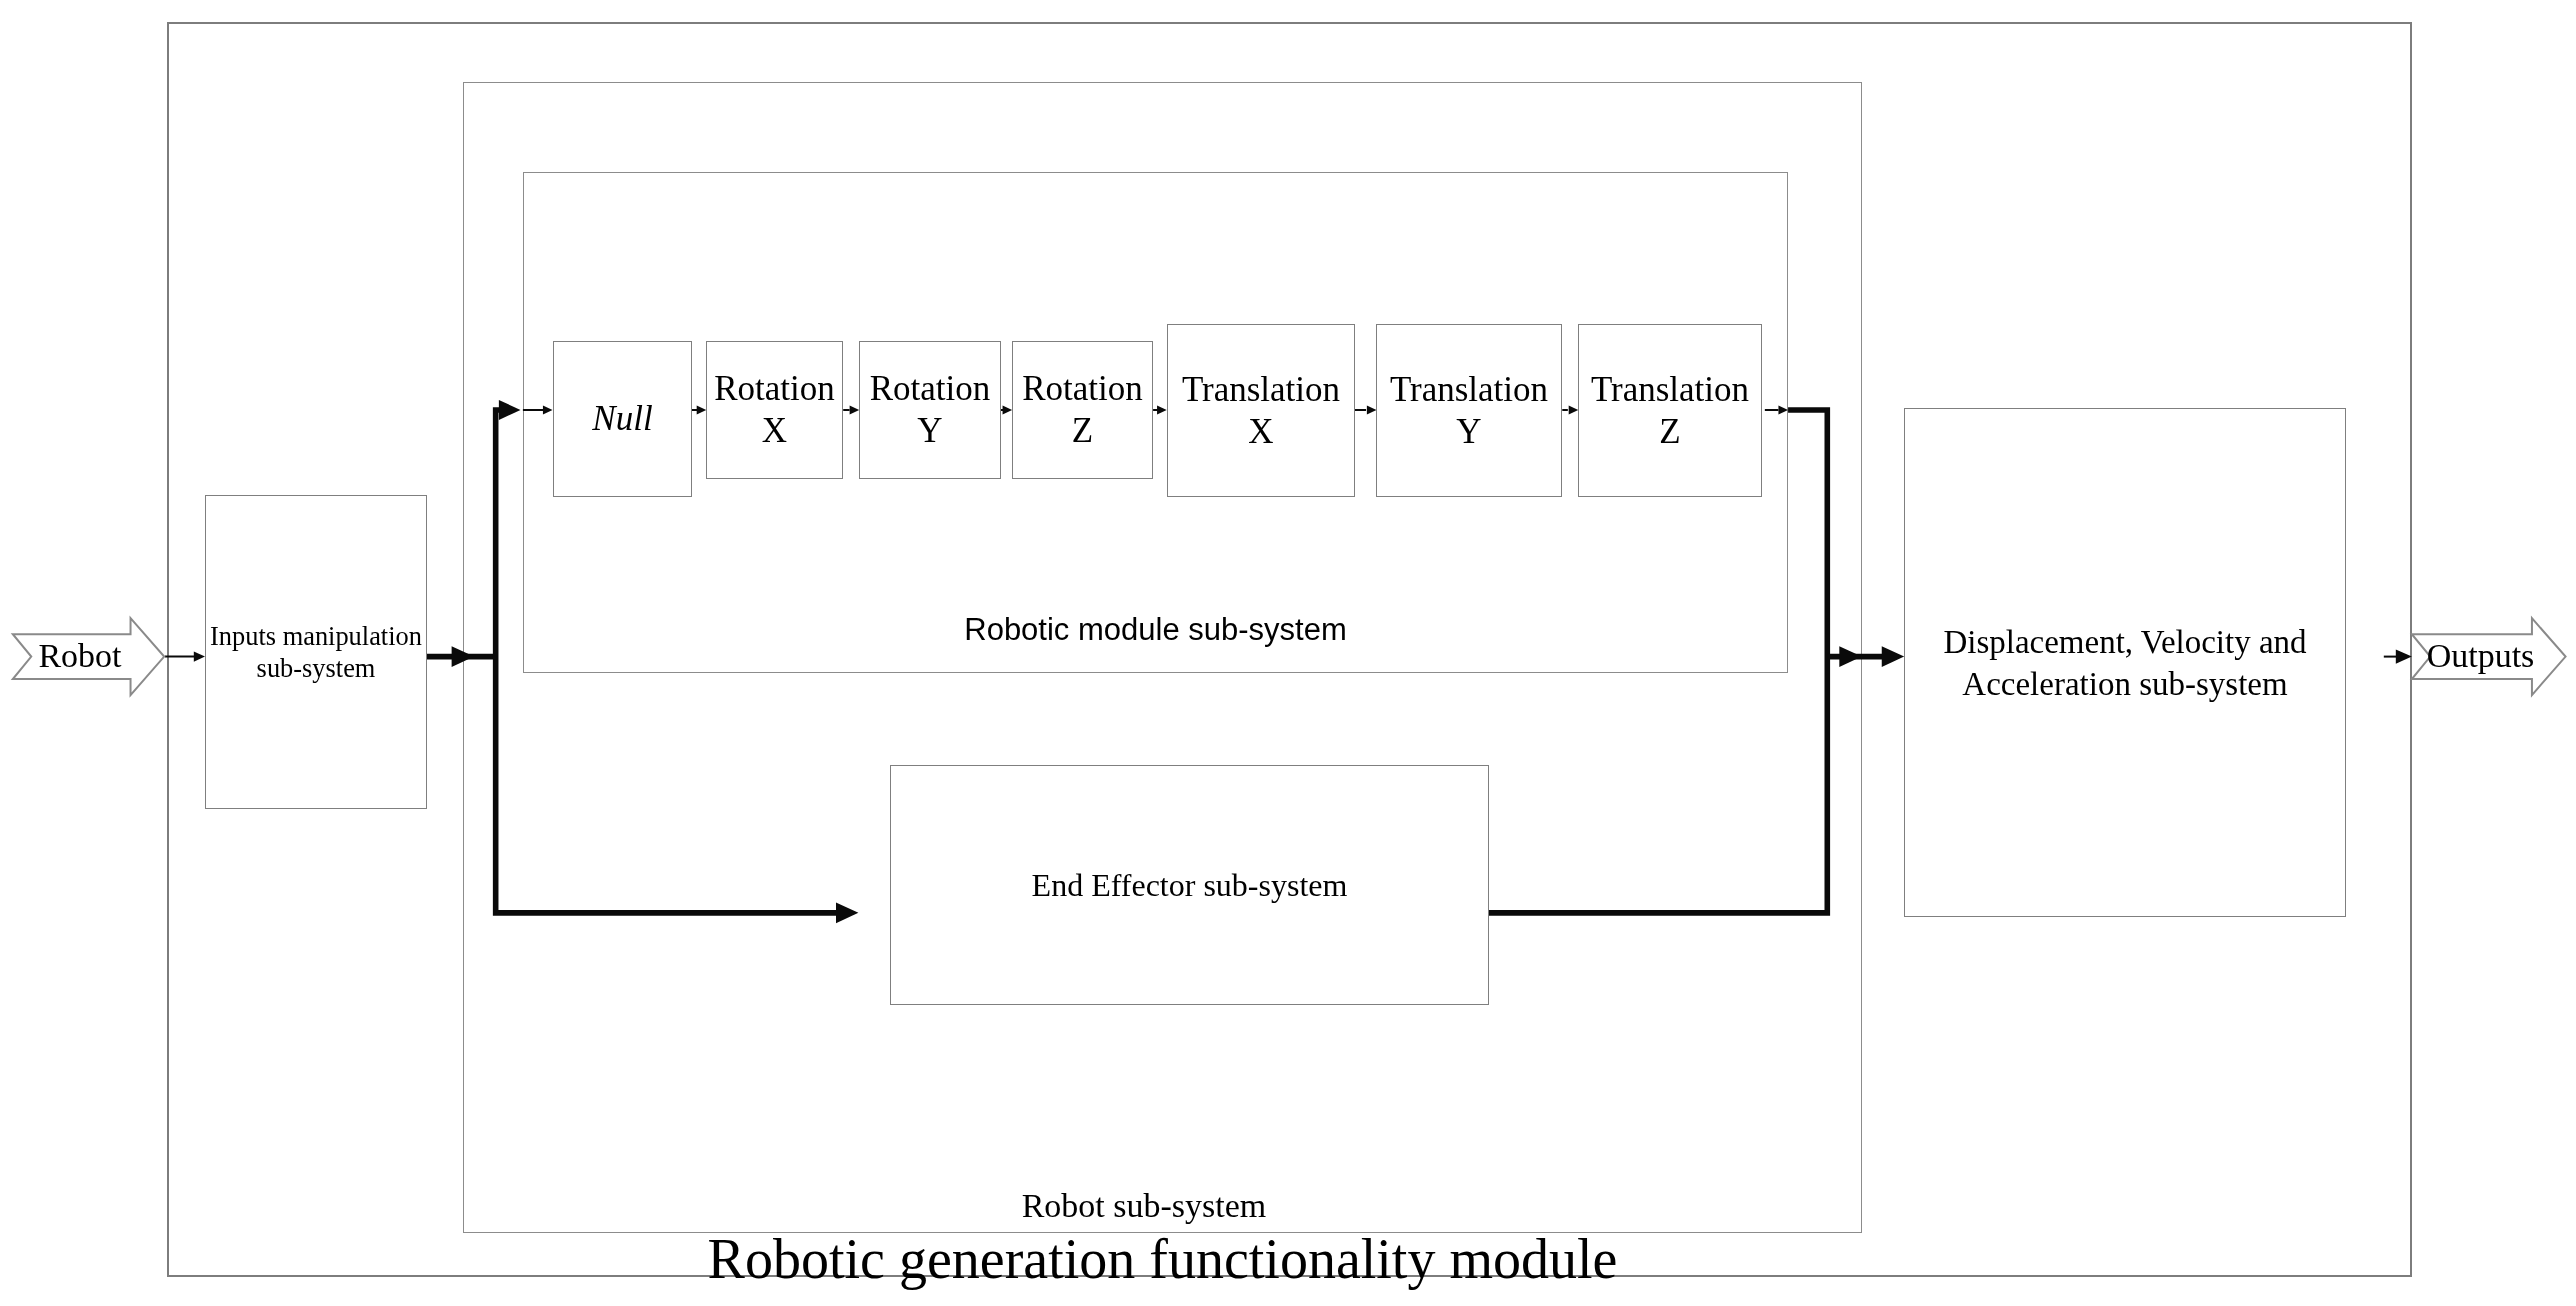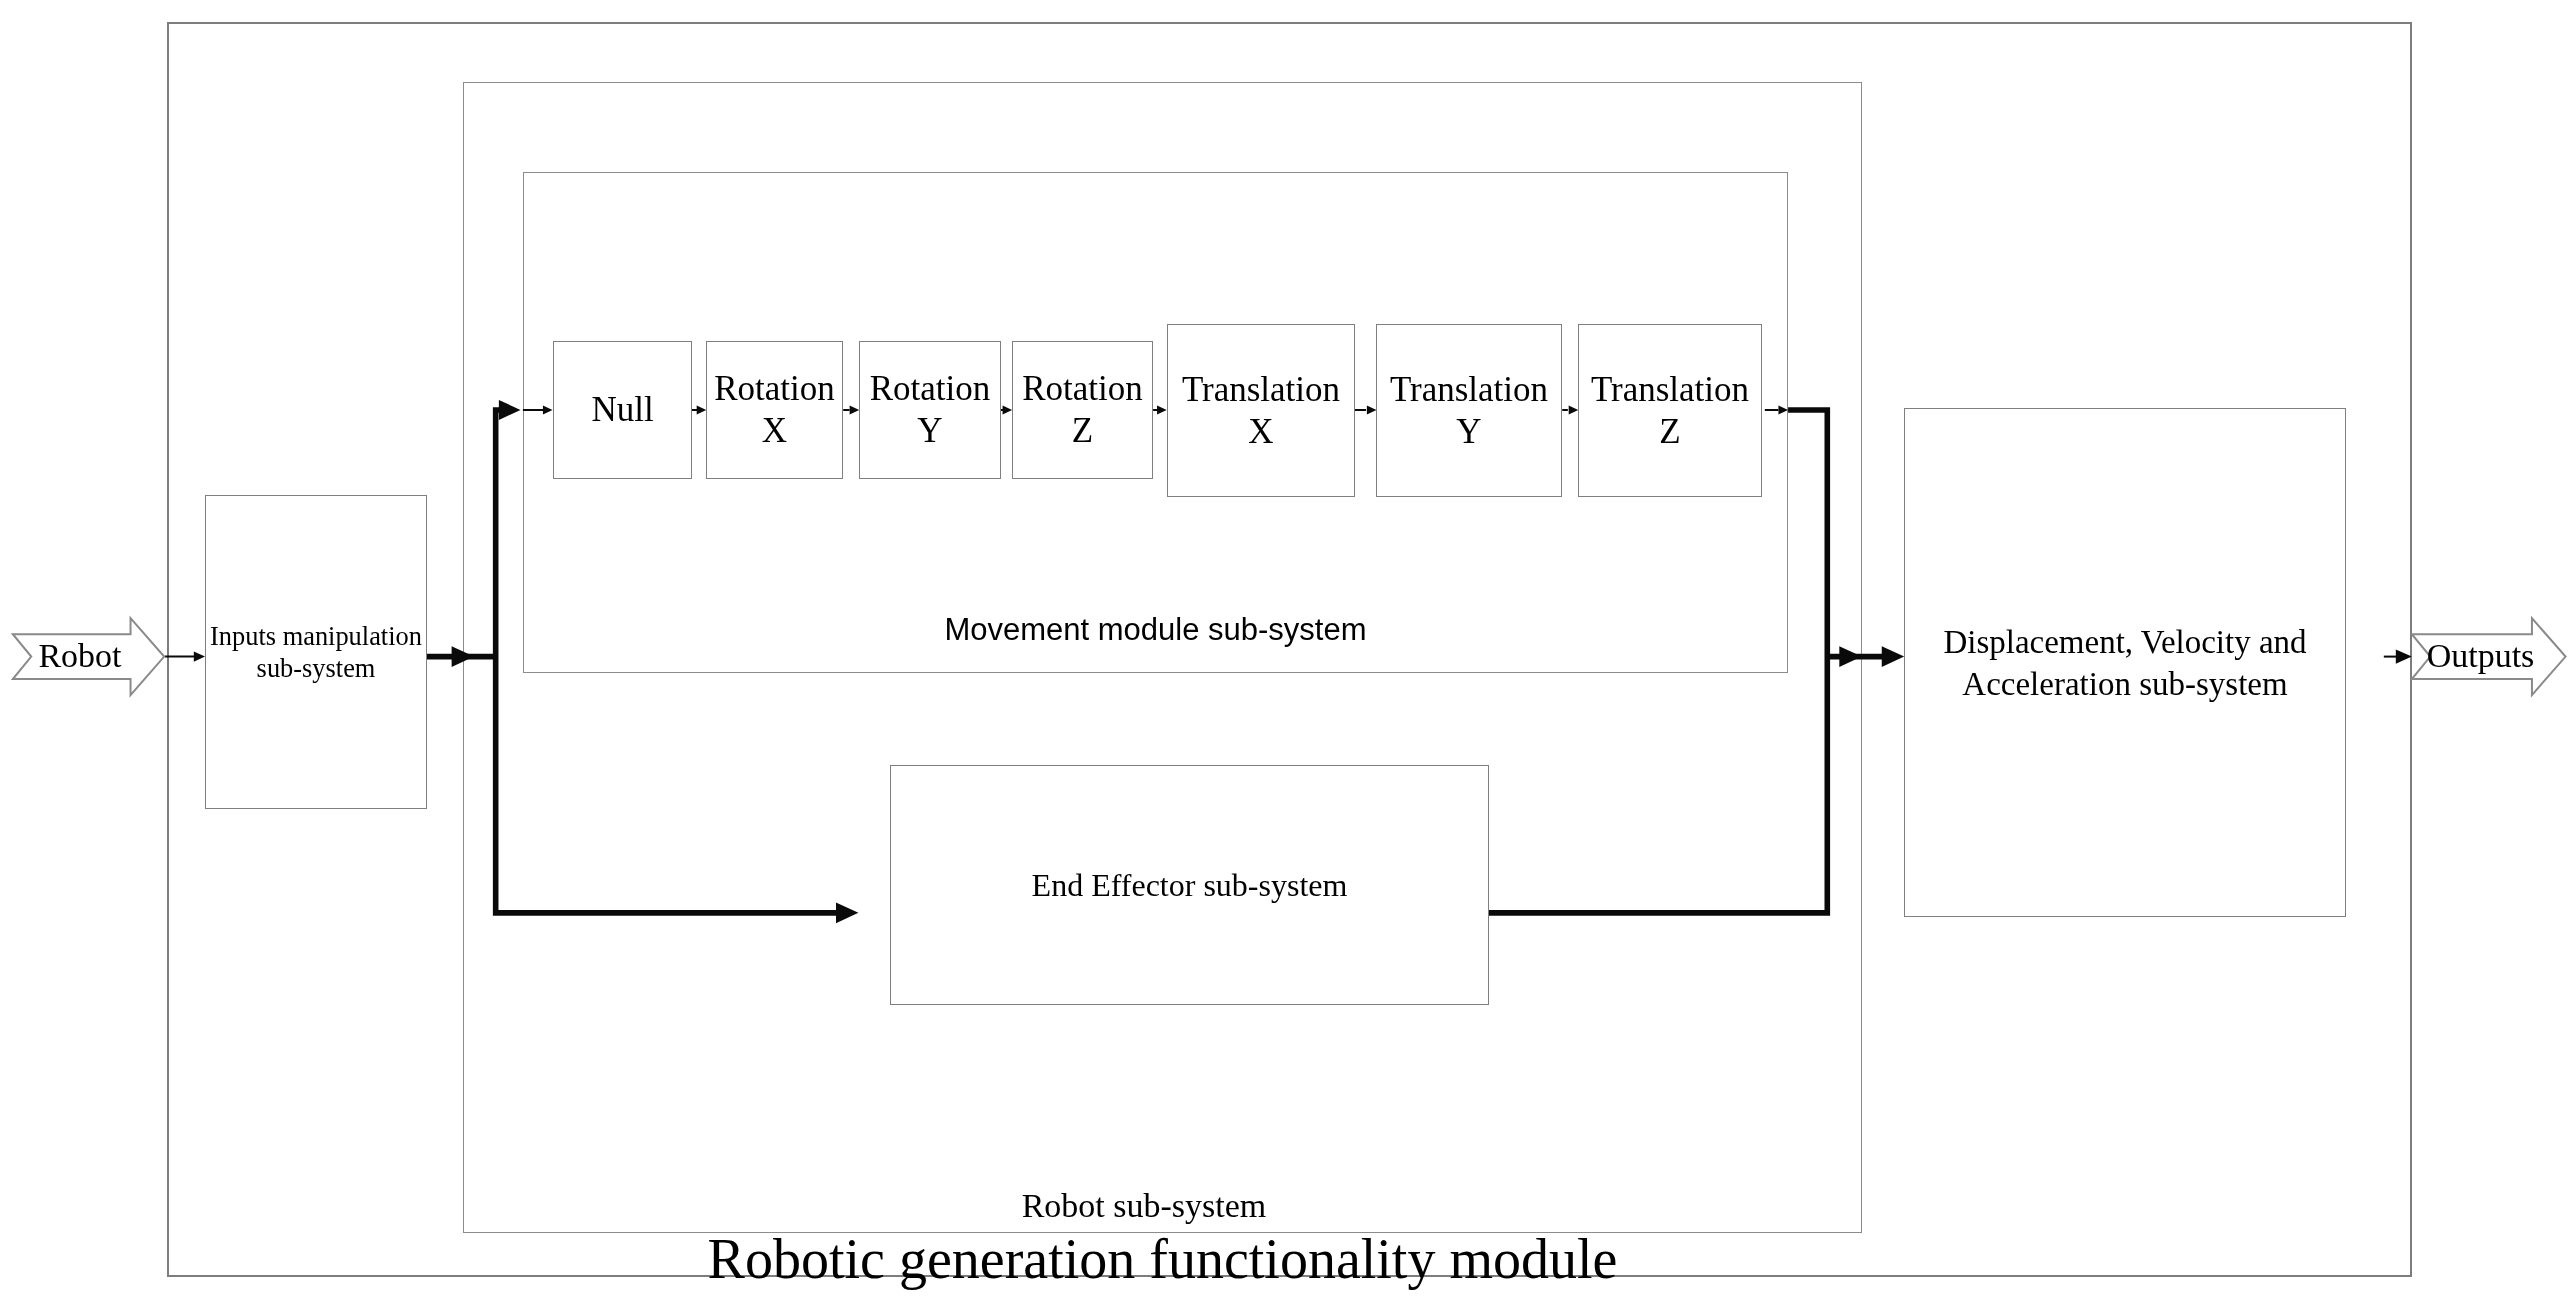--- a/index.html
+++ b/index.html
@@ -33,21 +33,21 @@
     border: 1.6px solid #7f7f7f; background: #ffffff;
     display: flex; flex-direction: column;
     align-items: center; justify-content: center;
     text-align: center;
   }
   .inputs-manip-box {
     left: 205px; top: 495px; width: 222px; height: 314px;
     font-size: 26.4px; line-height: 32px; 
   }
   .chain-box { font-size: 35px; line-height: 42px; }
-  .chain-0 { left: 553px;  top: 341px; width: 139px; height: 138px; }
+  .chain-0 { left: 553px;  top: 341px; width: 139px; height: 156px; font-style: italic; }
   .chain-1 { left: 706px;  top: 341px; width: 137px; height: 138px; }
   .chain-2 { left: 859px; top: 341px; width: 142px; height: 138px; }
   .chain-3 { left: 1012px; top: 341px; width: 141px; height: 138px; }
   .chain-4 { left: 1167px; top: 324px; width: 188px; height: 173px; }
   .chain-5 { left: 1376px; top: 324px; width: 186px; height: 173px; }
   .chain-6 { left: 1578px; top: 324px; width: 184px; height: 173px; }
   .ee-box {
     left: 890px; top: 765px; width: 599px; height: 240px;
     font-size: 32px; line-height: 40px;
   }
@@ -180,21 +180,21 @@
 
   <div class="abs block ee-box">
     <span>End Effector sub-system</span>
   </div>
 
   <div class="abs block dva-box">
     <span>Displacement, Velocity and</span>
     <span>Acceleration sub-system</span>
   </div>
 
-  <div class="abs movement-label">Movement module sub-system</div>
+  <div class="abs movement-label">Robotic module sub-system</div>
   <div class="abs robot-label">Robot sub-system</div>
   <div class="abs diagram-title">Robotic generation functionality module</div>
 
   <div class="abs chevron-label inputs-label">Robot</div>
   <div class="abs chevron-label outputs-label">Outputs</div>
 
 </div>
 
 
 </body></html>

